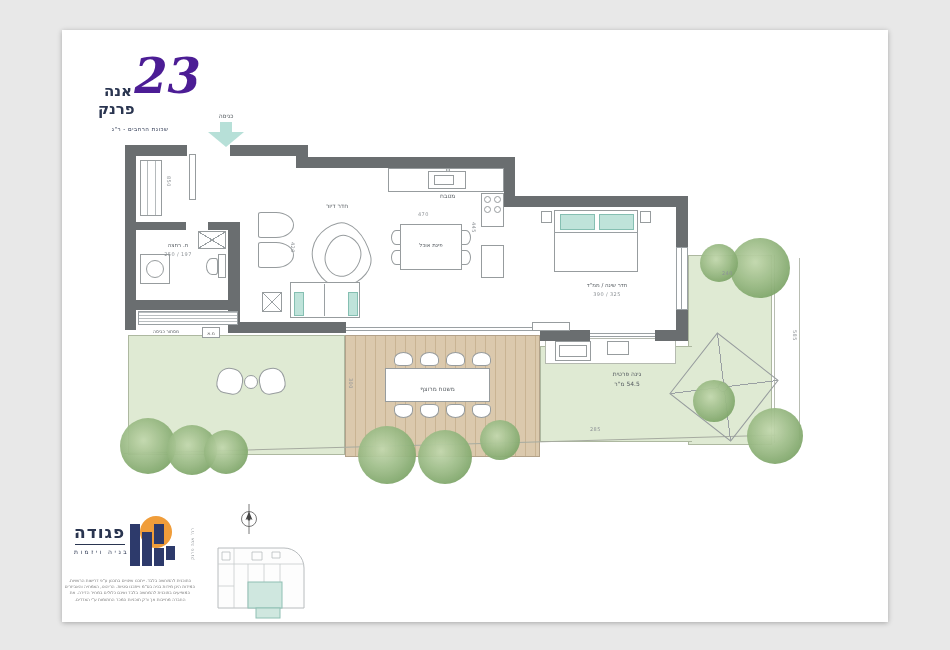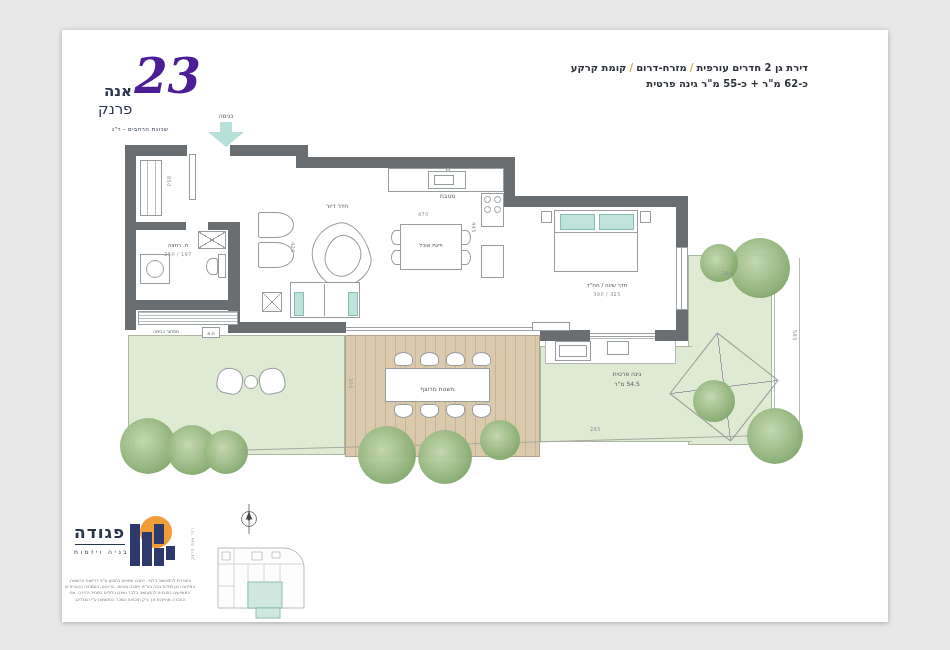--- a/index.html
+++ b/index.html
@@ -30,30 +30,24 @@
   .sq{position:absolute;background:#2d3a6b;z-index:2;}
 </style>
 </head>
 <body>
 
 <div id="page">
 
   <div class="abs" style="left:22px;top:28px;width:125px;height:75px;z-index:8;">
     <div class="abs" style="right:8px;top:-10px;font-family:'DejaVu Serif',serif;font-style:italic;font-weight:700;font-size:48px;color:#4c1d95;z-index:1;">23</div>
     <div class="abs navy" style="left:20px;top:24px;font-size:15px;font-weight:700;z-index:2;">אנה</div>
-    <div class="abs navy" style="left:14px;top:42px;font-size:15px;font-weight:400;z-index:2;">פרנק</div>
+    <div class="abs navy" style="left:14px;top:42px;font-size:15px;font-weight:700;z-index:2;">פרנק</div>
     <div class="abs navy ctr" style="left:0px;top:68px;width:112px;font-size:5.5px;letter-spacing:.5px;direction:rtl;">שכונת הרחבים - ר"ג</div>
   </div>
 
-  <div class="hdr">
-    <div>
-      <span>דירת גן 2 חדרים עורפית</span><span class="sl">/</span><span>מזרח-דרום</span><span class="sl">/</span><span>קומת קרקע</span>
-    </div>
-    <div>כ-62 מ"ר + כ-55 מ"ר גינה פרטית</div>
-  </div>
 
   <div class="garden" style="left:66px;top:305px;width:217px;height:120px;"></div>
   <div class="deck" style="left:283px;top:305px;width:195px;height:122px;"></div>
   <div class="garden" style="left:626px;top:225px;width:84px;height:190px;"></div>
   <div class="garden" style="left:478px;top:316px;width:152px;height:96px;border-right:none;"></div>
 
   <div class="abs" style="left:62px;top:423px;width:652px;height:1px;background:#a6aba0;transform:rotate(-1.6deg);transform-origin:left center;z-index:2;"></div>
 
   <div class="abs" style="left:712px;top:225px;width:1px;height:188px;background:#b8bdb2;z-index:1;"></div>
   <div class="abs" style="left:737px;top:228px;width:1px;height:182px;background:#b8bdb2;z-index:1;"></div>

